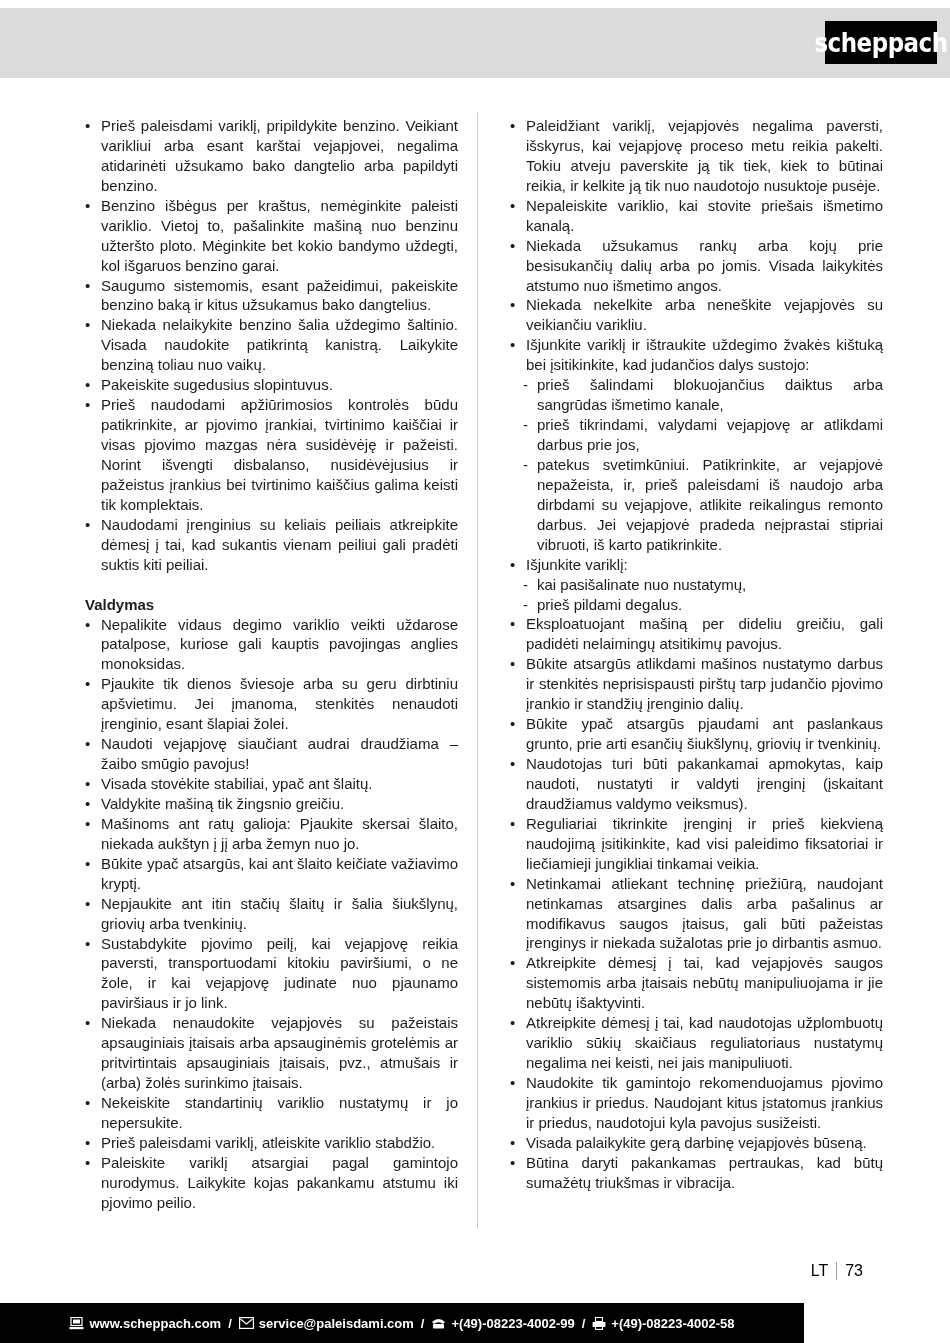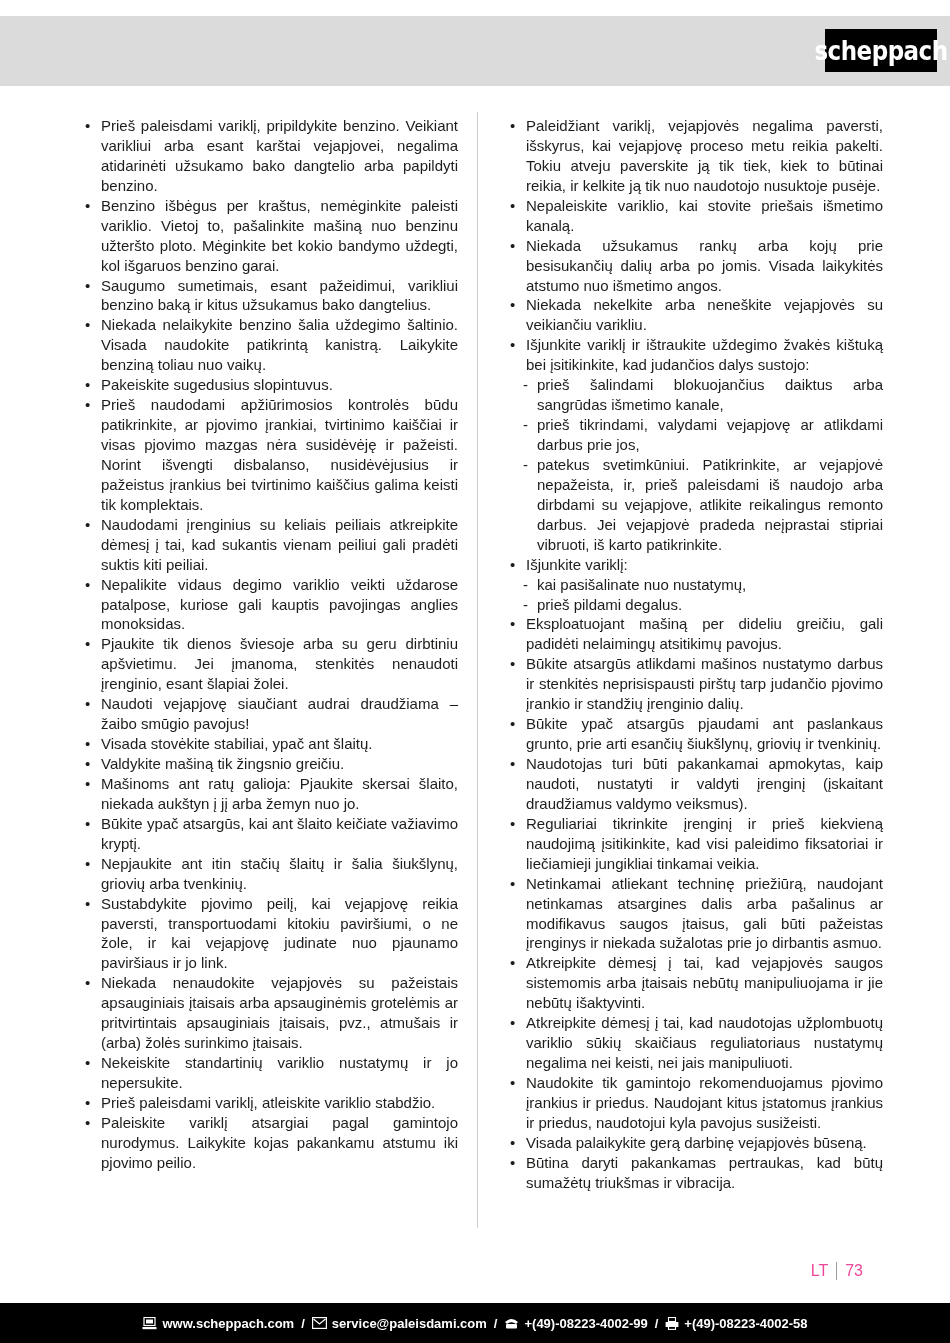--- a/index.html
+++ b/index.html
@@ -1,46 +1,46 @@
 <!DOCTYPE html>
 <html lang="lt"><head>
 <meta charset="utf-8">
 <style>
   html,body{margin:0;padding:0;background:#fff;}
   .page{
     position:relative;width:950px;height:1343px;background:#ffffff;overflow:hidden;
     font-family:"Liberation Sans","DejaVu Sans",sans-serif;color:#1d1d1b;
   }
   
-  .header-band{position:absolute;top:16px;left:0;width:950px;height:70px;background:#dbdbdb;}
+  .header-band{position:absolute;top:8px;left:0;width:950px;height:70px;background:#dbdbdb;}
   .logo-box{
     position:absolute;top:13px;right:13px;width:112px;height:43px;background:#000;
     display:flex;align-items:center;justify-content:center;
   }
   .logo-text{
     color:#fff;font-weight:bold;font-size:23px;letter-spacing:-0.5px;
     transform:scaleY(1.12);font-family:"DejaVu Sans",sans-serif;
   }
   
   .columns{position:absolute;top:116px;left:85px;width:798px;display:flex;justify-content:space-between;}
   .col{width:373px;font-size:15px;line-height:1.33;}
   .col-divider{position:absolute;left:477px;top:112px;width:1px;height:1116px;background:#cccccc;}
   .item{display:flex;}
   .item .marker{flex:0 0 16px;}
   .item .txt{flex:1;text-align:justify;}
   .item.dash{padding-left:13px;}
   .item.dash .marker{flex:0 0 14px;}
   .item.plain{padding-left:16px;text-align:justify;}
   .item.heading{font-weight:bold;margin-top:20px;}
   
-  .page-label{position:absolute;top:1262px;right:87px;font-size:16px;color:#ec4899;display:flex;align-items:flex-start;}
+  .page-label{position:absolute;top:1262px;right:87px;font-size:16px;color:#000000;display:flex;align-items:flex-start;}
   .page-label .sep{display:inline-block;width:1px;height:18px;background:#9b9b9b;margin:0 8px;}
   
   .footer-band{
-    position:absolute;left:0;bottom:0;width:950px;height:40px;background:#000;
+    position:absolute;left:0;bottom:0;width:804px;height:40px;background:#000;
     display:flex;align-items:center;justify-content:center;
     color:#fff;font-size:13px;font-weight:bold;
   }
   .fseg{display:flex;align-items:center;}
   .ficon{display:inline-block;margin-right:5px;line-height:0;}
   .fsep{padding:0 7px;}
 </style>
 </head>
 <body>
 
@@ -59,38 +59,39 @@
         <div class="item bullet">
           <span class="marker">•</span>
           <span class="txt">Prieš paleisdami variklį, pripildykite benzino. Veikiant varikliui arba esant karštai vejapjovei, negalima atidarinėti užsukamo bako dangtelio arba papildyti benzino.</span>
         </div>
         <div class="item bullet">
           <span class="marker">•</span>
           <span class="txt">Benzino išbėgus per kraštus, nemėginkite paleisti variklio. Vietoj to, pašalinkite mašiną nuo benzinu užteršto ploto. Mėginkite bet kokio bandymo uždegti, kol išgaruos benzino garai.</span>
         </div>
         <div class="item bullet">
           <span class="marker">•</span>
-          <span class="txt">Saugumo sumetimais, esant pažeidimui, varikliui benzino baką ir kitus užsukamus bako dangtelius.</span>
+          <span class="txt">Saugumo sistemomis, esant pažeidimui, pakeiskite benzino baką ir kitus užsukamus bako dangtelius.</span>
         </div>
         <div class="item bullet">
           <span class="marker">•</span>
           <span class="txt">Niekada nelaikykite benzino šalia uždegimo šaltinio. Visada naudokite patikrintą kanistrą. Laikykite benziną toliau nuo vaikų.</span>
         </div>
         <div class="item bullet">
           <span class="marker">•</span>
           <span class="txt">Pakeiskite sugedusius slopintuvus.</span>
         </div>
         <div class="item bullet">
           <span class="marker">•</span>
           <span class="txt">Prieš naudodami apžiūrimosios kontrolės būdu patikrinkite, ar pjovimo įrankiai, tvirtinimo kaiščiai ir visas pjovimo mazgas nėra susidėvėję ir pažeisti. Norint išvengti disbalanso, nusidėvėjusius ir pažeistus įrankius bei tvirtinimo kaiščius galima keisti tik komplektais.</span>
         </div>
         <div class="item bullet">
           <span class="marker">•</span>
           <span class="txt">Naudodami įrenginius su keliais peiliais atkreipkite dėmesį į tai, kad sukantis vienam peiliui gali pradėti suktis kiti peiliai.</span>
         </div>
+        <div class="item heading">Valdymas</div>
         <div class="item bullet">
           <span class="marker">•</span>
           <span class="txt">Nepalikite vidaus degimo variklio veikti uždarose patalpose, kuriose gali kauptis pavojingas anglies monoksidas.</span>
         </div>
         <div class="item bullet">
           <span class="marker">•</span>
           <span class="txt">Pjaukite tik dienos šviesoje arba su geru dirbtiniu apšvietimu. Jei įmanoma, stenkitės nenaudoti įrenginio, esant šlapiai žolei.</span>
         </div>
         <div class="item bullet">
           <span class="marker">•</span>

